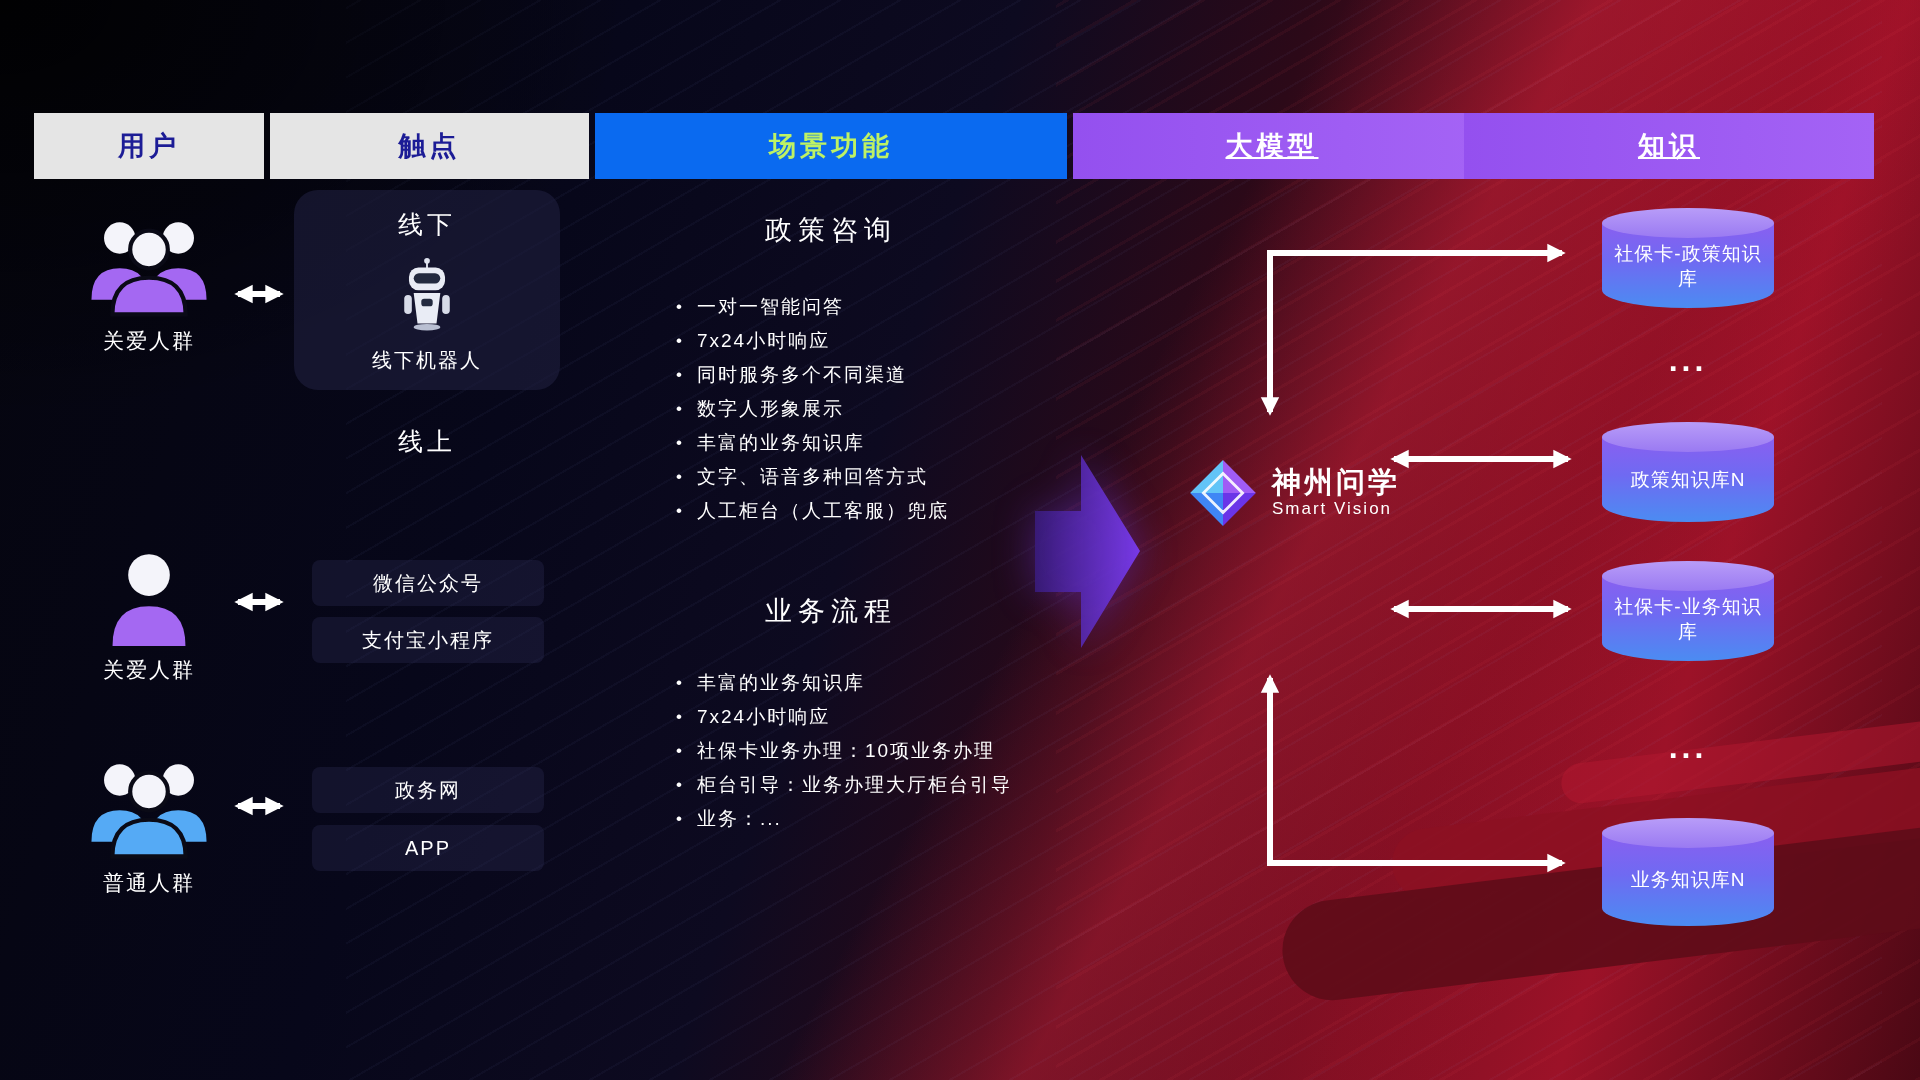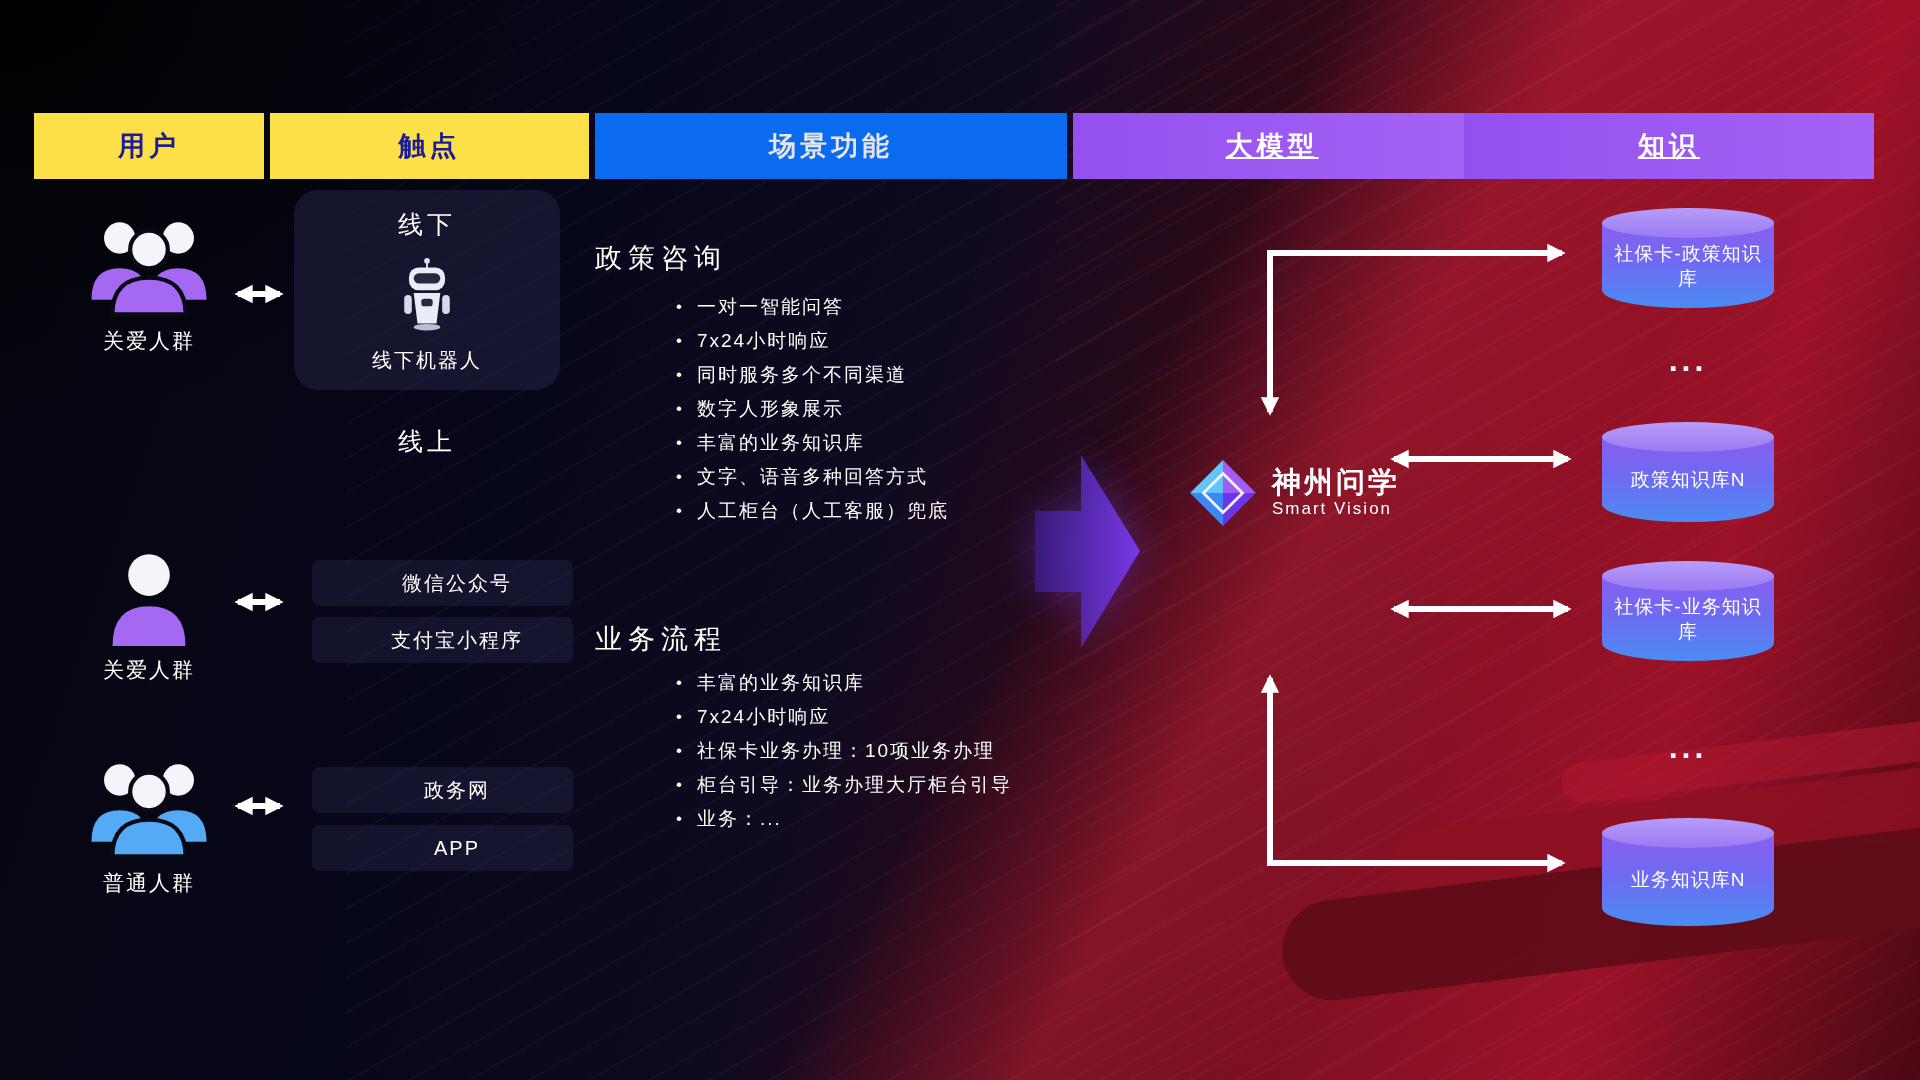--- a/index.html
+++ b/index.html
@@ -18,41 +18,41 @@
   .bg-streaks-red{position:absolute;left:55%;top:-25%;width:55%;height:170%;opacity:.55;
     background:repeating-linear-gradient(150deg,rgba(255,80,90,.10) 0 3px,transparent 3px 34px);}
   .swoosh{position:absolute;border-radius:80px;}
   .swoosh-1{right:-90px;bottom:215px;width:620px;height:70px;background:#8c1022;transform:rotate(-7deg);opacity:.85;}
   .swoosh-2{right:-120px;bottom:120px;width:760px;height:100px;background:#5e0c18;transform:rotate(-7deg);opacity:.9;}
   .swoosh-3{right:-60px;bottom:300px;width:420px;height:40px;background:#b01830;transform:rotate(-7deg);opacity:.55;}
 
   
   .hd{position:absolute;top:113px;height:66px;display:flex;align-items:center;justify-content:center;
       font-size:27px;font-weight:bold;letter-spacing:4px;z-index:5;}
-  .hd-white{background:#fde047;color:#1c1c96;}
-  .hd-blue{background:#0a6af0;color:#e5e5e5;}
+  .hd-white{background:#e5e5e5;color:#1c1c96;}
+  .hd-blue{background:#0a6af0;color:#bef264;}
   .hd-purple{background:linear-gradient(90deg,#9450ef,#a463f5);color:#fff;text-decoration:underline;}
 
   
   .user-block{position:absolute;left:34px;width:230px;text-align:center;z-index:5;}
   .user-label{margin-top:4px;font-size:21px;letter-spacing:2px;}
 
   
   .offline-card{position:absolute;left:294px;top:190px;width:266px;height:200px;
     background:rgba(30,30,62,.62);border-radius:24px;z-index:5;
     display:flex;flex-direction:column;align-items:center;justify-content:space-between;padding:18px 0 16px 0;box-sizing:border-box;}
   .tp-big{font-size:25px;letter-spacing:4px;}
   .tp-small{font-size:20px;letter-spacing:2px;}
   .online-label{position:absolute;left:294px;top:425px;width:266px;text-align:center;z-index:5;}
   .channel{position:absolute;left:312px;width:232px;height:46px;z-index:5;
     background:rgba(46,46,88,.32);border-radius:8px;display:flex;align-items:center;justify-content:center;
-    font-size:20px;letter-spacing:2px;padding-left:29px;}
-
-  
-  .sc-title{position:absolute;left:595px;width:472px;text-align:left;font-size:27px;letter-spacing:6px;z-index:5;margin-top:28px;}
+    font-size:20px;letter-spacing:2px;}
+
+  
+  .sc-title{position:absolute;left:595px;width:472px;text-align:center;font-size:27px;letter-spacing:6px;z-index:5;}
   .sc-list{position:absolute;z-index:5;}
   .sc-item{font-size:19px;line-height:33px;letter-spacing:2px;white-space:nowrap;}
   .sc-item::before{content:"•";margin-right:13px;font-size:17px;position:relative;top:-1px;}
 
   
   .big-arrow{position:absolute;left:1035px;top:435px;z-index:4;filter:drop-shadow(0 0 20px rgba(120,60,240,.45));}
   .logo-block{position:absolute;left:1188px;top:458px;display:flex;align-items:center;z-index:6;}
   .logo-text{margin-left:14px;}
   .logo-name{font-size:29px;font-weight:bold;letter-spacing:3px;line-height:32px;}
   .logo-sub{font-size:17px;letter-spacing:2px;line-height:22px;}

